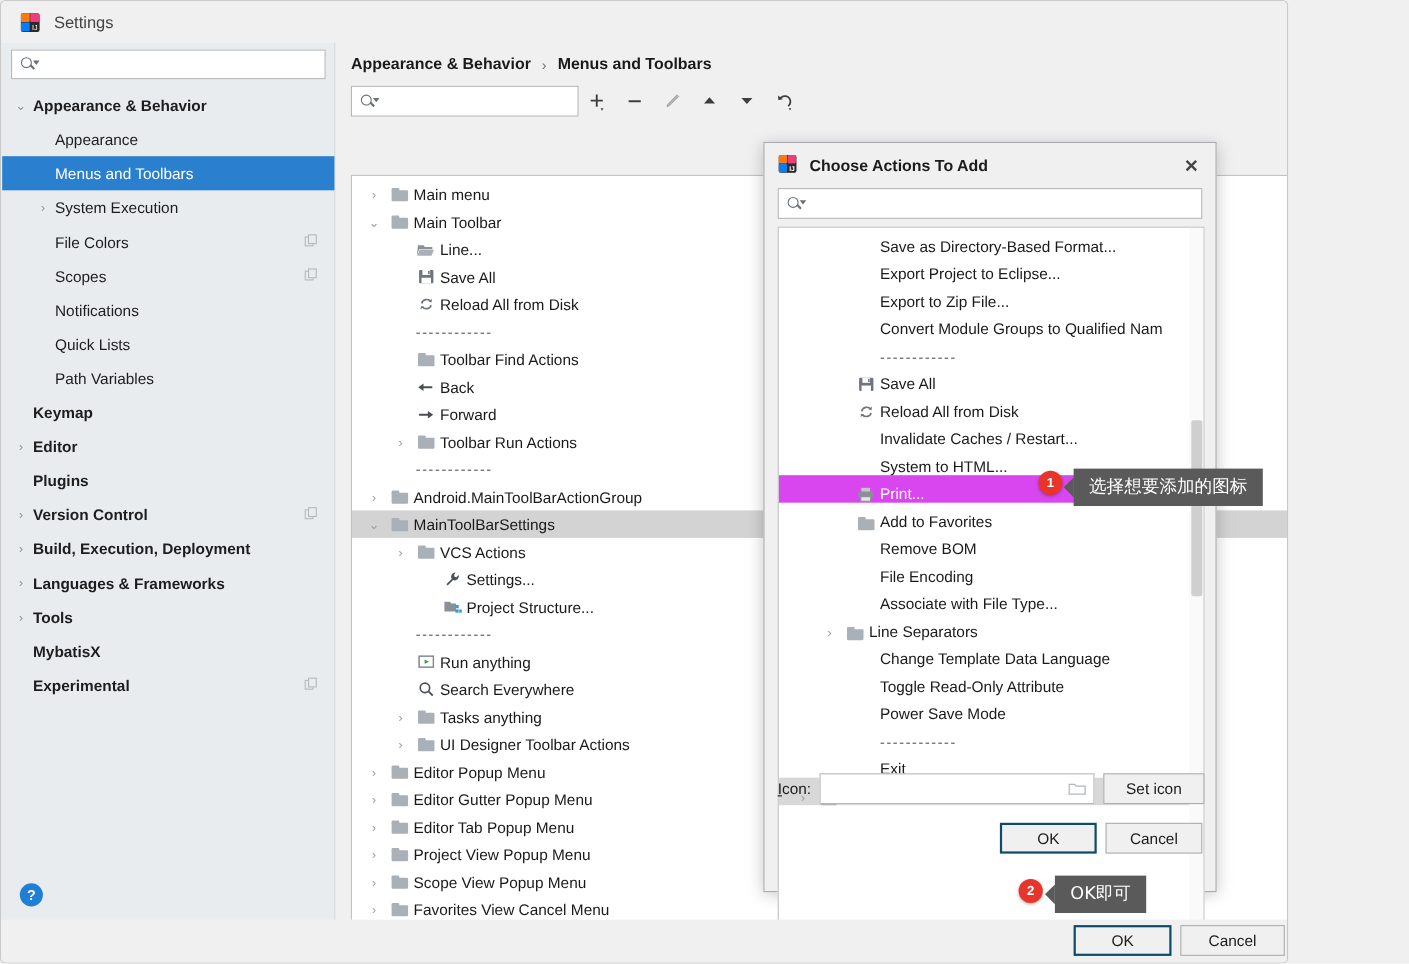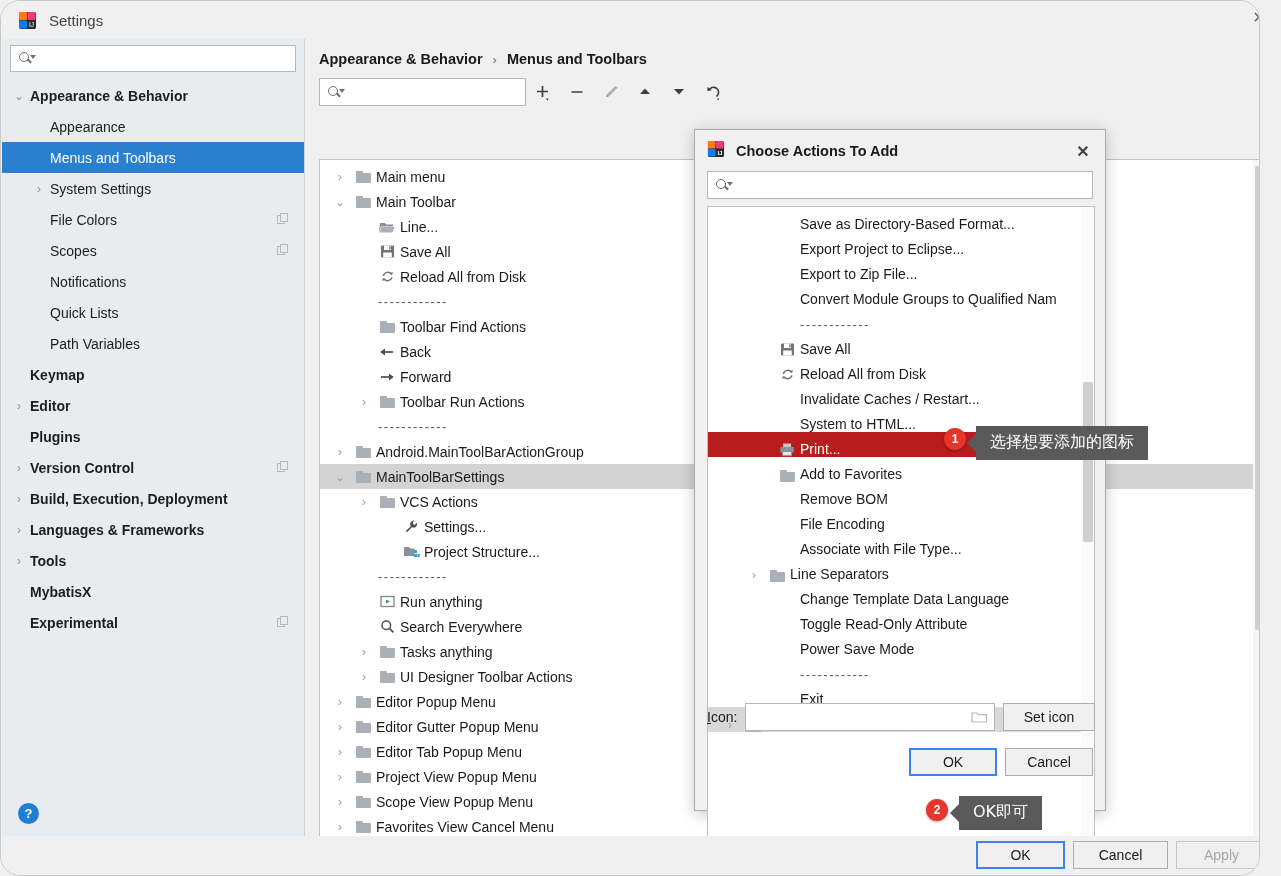--- a/index.html
+++ b/index.html
@@ -6,24 +6,24 @@
   html, body {
     width: 1281px; height: 876px;
     font-family: "Liberation Sans", sans-serif;
     font-size: 13.5px;
     color: #1a1a1a;
     overflow: hidden;
     background: #f0f0f0;
   }
   #app {
     position: relative;
-    width: 1260px; height: 876px;
+    width: 1171px; height: 876px;
     background: #f0f0f0;
     border: 1px solid #c8c8c8;
-    border-radius: 20px;
+    border-radius: 5px;
     overflow: hidden;
   }
 
   
   .titlebar {
     position: absolute; left: 0; top: 0; width: 1281px; height: 38px;
     background: #f0f0f0;
     display: flex; align-items: center;
   }
   .title-icon {
@@ -157,21 +157,21 @@
   .bottom-bar {
     position: absolute; left: 0; bottom: 0; width: 1281px; height: 39px;
     background: #f0f0f0;
   }
   .btn {
     height: 28px; min-width: 88px; padding: 0 14px;
     background: #f0f0f0; border: 1px solid #adadad;
     font-size: 14px; color: #1a1a1a; cursor: default;
     display: inline-flex; align-items: center; justify-content: center;
   }
-  .btn.default { border: 2px solid #3b82f6; }
+  .btn.default { border: 2px solid #0c4a6e; }
   .btn.disabled { color: #a6a6a6; border-color: #c6c6c6; }
 
   
   .dialog {
     position: absolute; left: 693px; top: 128px; width: 412px; height: 682px;
     background: #f0f0f0; border: 1px solid #a8abaf;
     box-shadow: 0 3px 14px rgba(0,0,0,.22);
   }
   .dlg-title {
     height: 41px; display: flex; align-items: center; padding-left: 12px;
@@ -188,21 +188,21 @@
     display: flex; align-items: center; padding-left: 8px;
   }
   .dlg-list {
     position: absolute; left: 12px; top: 76px; width: 388px; height: 644px;
     background: #fff; border: 1px solid #bdc1c5; overflow: hidden;
   }
   .drow {
     display: flex; align-items: flex-end; height: 25px;
     font-size: 14px; color: #1a1a1a; white-space: nowrap; cursor: default;
   }
-  .drow.sel { background: #b91c1c; color: #fff; }
+  .drow.sel { background: #d946ef; color: #fff; }
   .drow.grey { background: #d8d8d8; }
   .dtw { width: 24px; flex: 0 0 24px; text-align: center; color: #9aa0a6; font-size: 12px; }
   .dicon { width: 22px; flex: 0 0 22px; display: flex; align-items: center; justify-content: center; }
 
   .icon-row {
     position: absolute; left: 12px; bottom: 79px; width: 388px;
     display: flex; align-items: center; gap: 8px;
   }
   .icon-label { font-size: 14px; }
   .icon-label u { text-decoration: underline; }
@@ -270,21 +270,21 @@
         <div class="side-item">
           <span class="twisty" style="margin-left:26px"></span>
           <span class="slabel">Appearance</span>
         </div>
         <div class="side-item selected">
           <span class="twisty" style="margin-left:26px"></span>
           <span class="slabel">Menus and Toolbars</span>
         </div>
         <div class="side-item">
           <span class="twisty" style="margin-left:26px">›</span>
-          <span class="slabel">System Settings</span>
+          <span class="slabel">System Execution</span>
         </div>
         <div class="side-item">
           <span class="twisty" style="margin-left:26px"></span>
           <span class="slabel">File Colors</span>
           <span class="copy-badge">
             <i class="b1"></i>
             <i class="b2"></i>
           </span>
         </div>
         <div class="side-item">

